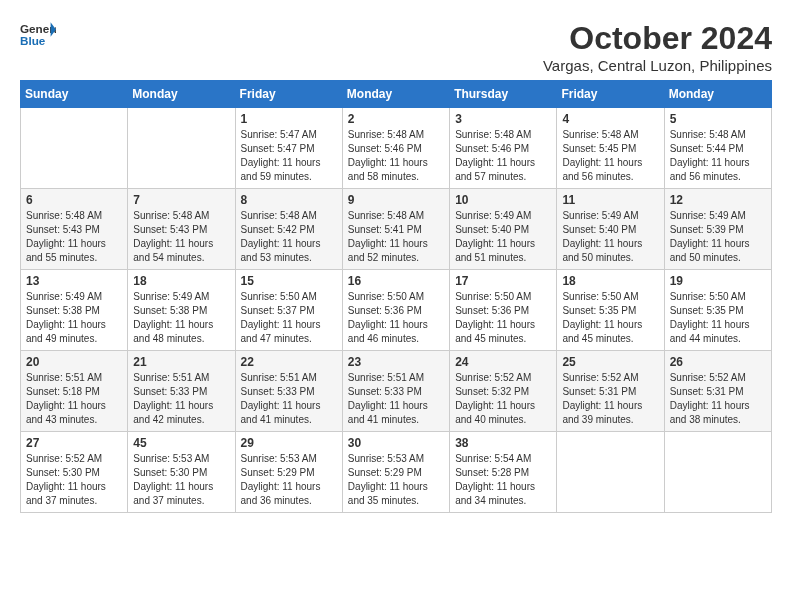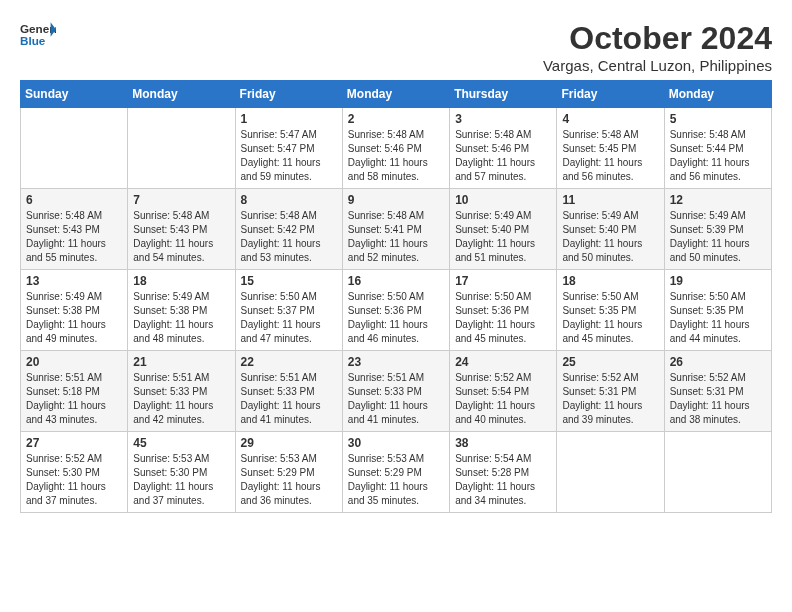--- a/index.html
+++ b/index.html
@@ -251,21 +251,21 @@
         </td>
         <td>
           <span class="day-num">23</span>
           <div class="day-info">Sunrise: 5:51 AM
 Sunset: 5:33 PM
 Daylight: 11 hours and 41 minutes.</div>
         </td>
         <td>
           <span class="day-num">24</span>
           <div class="day-info">Sunrise: 5:52 AM
-Sunset: 5:54 PM
+Sunset: 5:32 PM
 Daylight: 11 hours and 40 minutes.</div>
         </td>
         <td>
           <span class="day-num">25</span>
           <div class="day-info">Sunrise: 5:52 AM
 Sunset: 5:31 PM
 Daylight: 11 hours and 39 minutes.</div>
         </td>
         <td>
           <span class="day-num">26</span>

